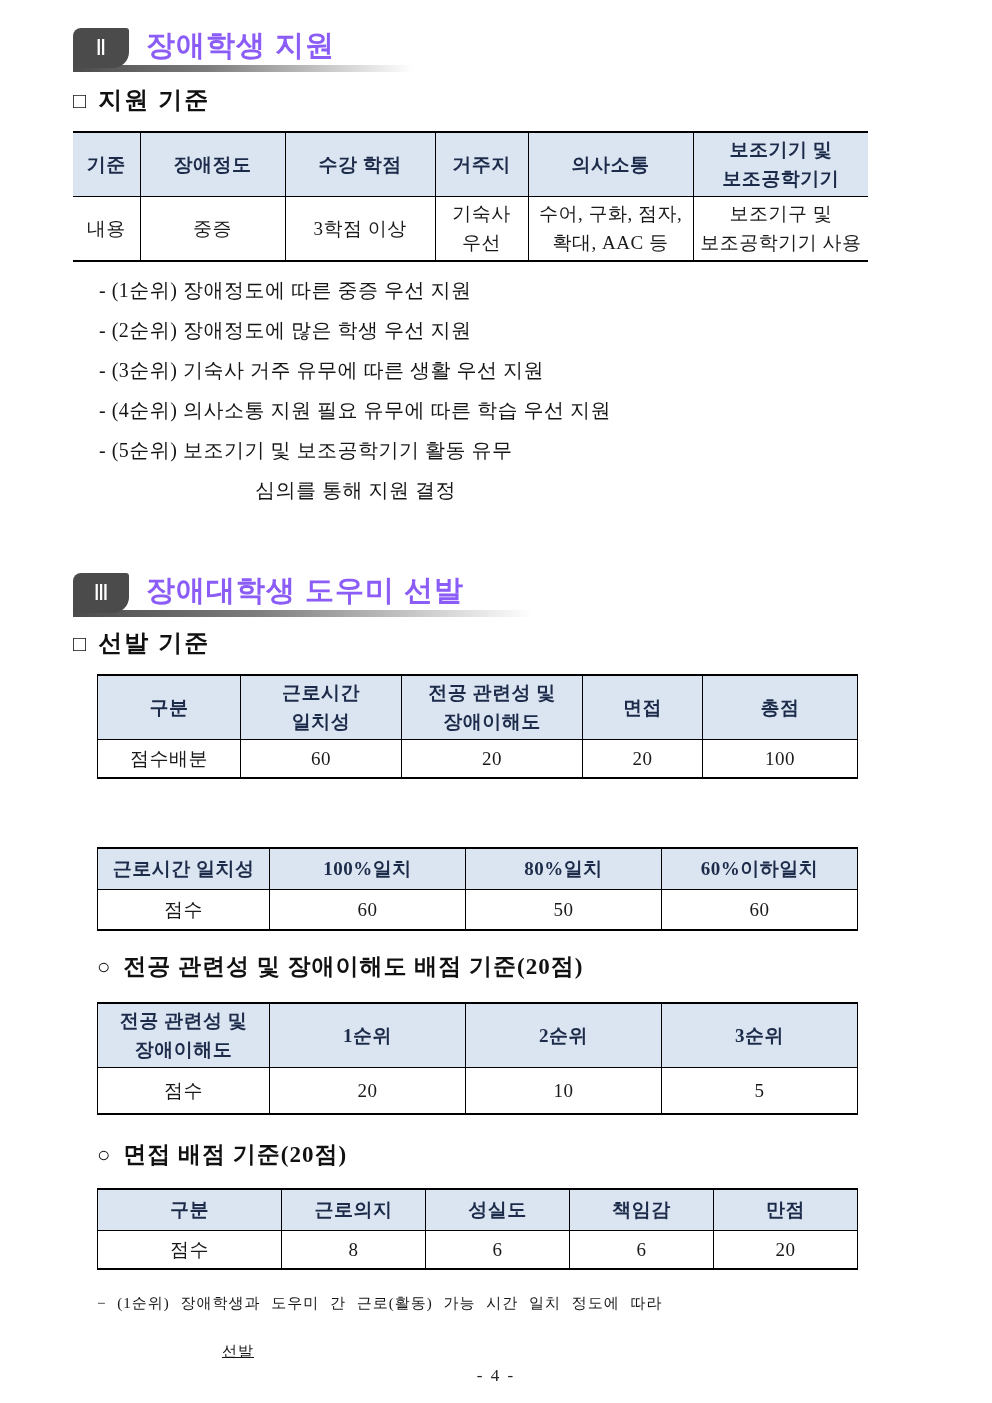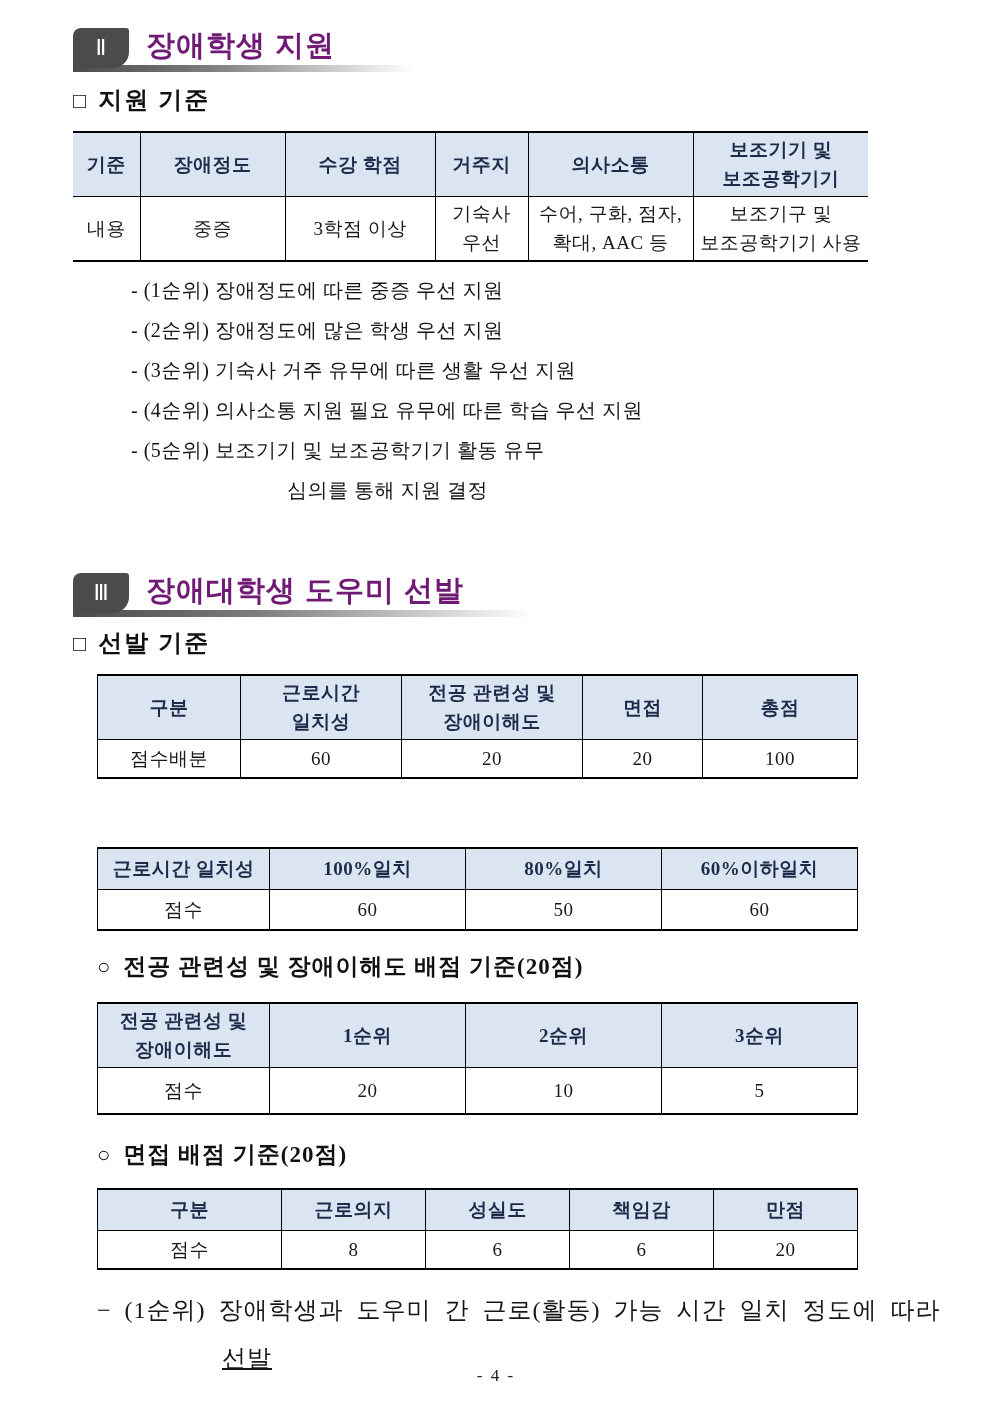--- a/index.html
+++ b/index.html
@@ -26,21 +26,21 @@
     display: flex; align-items: center; justify-content: center;
     border-radius: 8px 3px 16px 3px;
     z-index: 2;
   }
   .banner-title {
     position: absolute; left: 73px; top: -2px;
     font-family: "Liberation Sans", sans-serif;
     font-weight: bold;
     font-size: 29px;
     letter-spacing: 1px;
-    color: #701a75;
+    color: #8b5cf6;
     white-space: nowrap;
   }
   .banner-bar {
     position: absolute; left: 0; top: 37px;
     height: 7px;
     background: linear-gradient(to right, #4b4b4b 0%, #7d7d7d 40%, #c9c9c9 75%, #ffffff 100%);
     border-radius: 0 3px 3px 0;
     z-index: 1;
   }
   .bar-w2 { width: 340px; }
@@ -109,27 +109,26 @@
 
   
   .bullets { left: 99px; top: 270px; width: 850px; }
   .bullet-line {
     font-size: 20px;
     height: 40px;
     line-height: 40px;
     letter-spacing: 0.5px;
     white-space: nowrap;
     color: #161616;
-    margin-left: 32px;
   }
   .bullet-line.cont { padding-left: 156px; }
 
   .note-line {
     left: 97px;
-    font-size: 24px;
+    font-size: 15px;
     letter-spacing: 1px;
     word-spacing: 6px;
     white-space: nowrap;
     color: #161616;
   }
   .note-line.cont { left: 222px; text-decoration: underline; }
 
   .footer-page {
     left: 0; top: 1366px; width: 100%;
     text-align: center;

